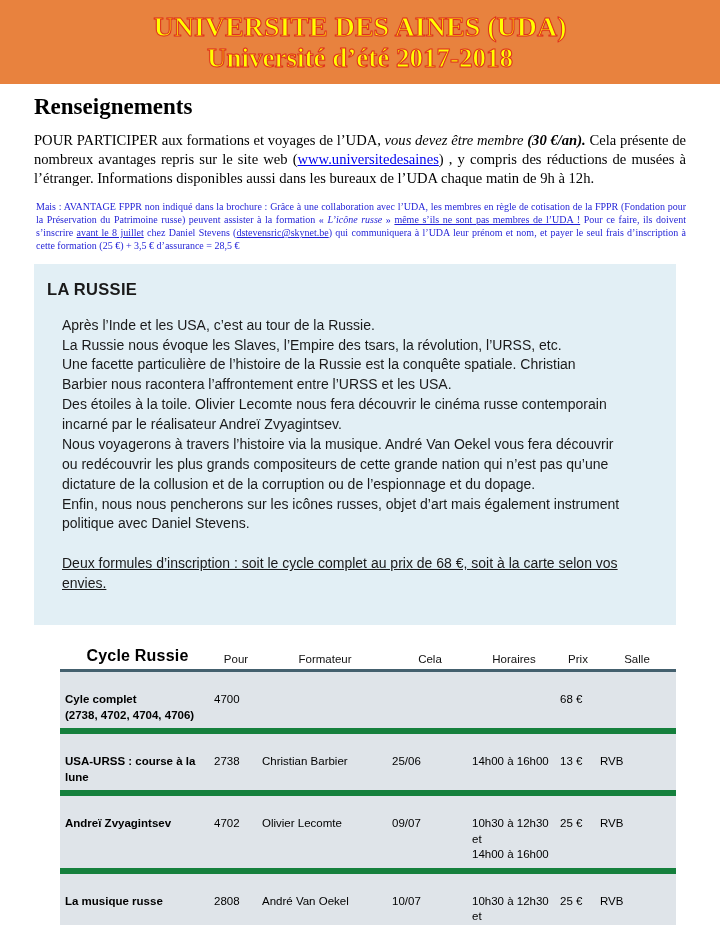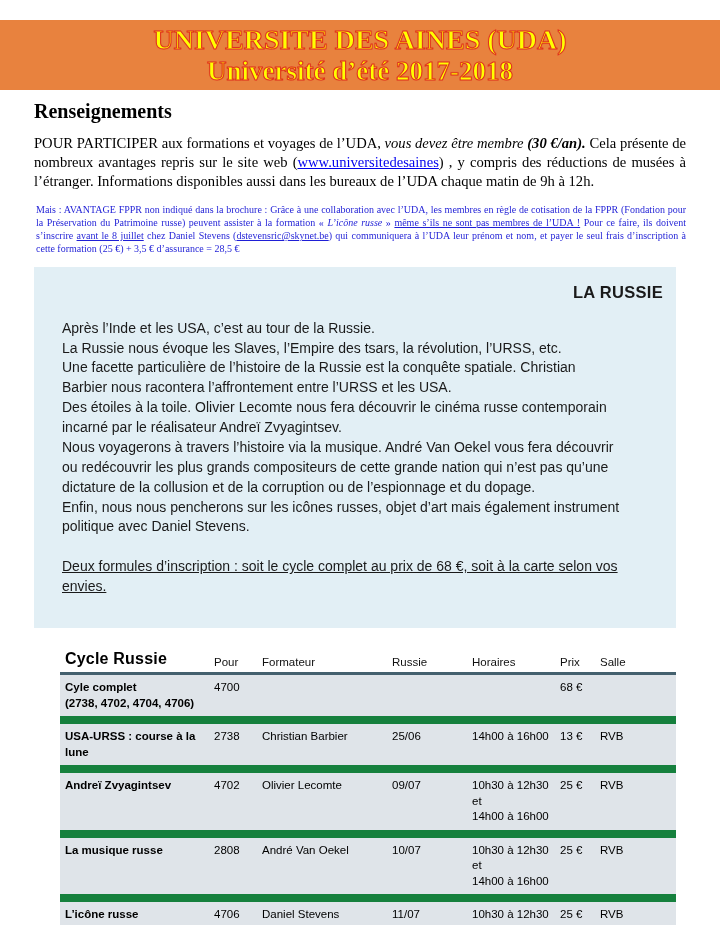--- a/index.html
+++ b/index.html
@@ -4,36 +4,36 @@
 <style>
   html, body { margin: 0; padding: 0; }
   body {
     width: 720px; height: 925px;
     background: #ffffff;
     overflow: hidden;
     font-family: "Liberation Serif", serif;
     color: #000;
   }
   .banner {
-    margin-top: 20px;
-    height: 70px;
+    margin-top: 0;
+    height: 84px;
     background: var(--banner-bg, #E8823E);
     display: flex; flex-direction: column; align-items: center; justify-content: center;
     font-weight: bold;
     color: var(--banner-text, #FFFF00);
     -webkit-text-stroke: 1px var(--banner-outline, #E0301E);
     text-shadow: 0 0 1px var(--banner-outline, #E0301E);
   }
   .banner-line1 { font-size: 28px; line-height: 1.12; }
   .banner-line2 { font-size: 27px; line-height: 1.12; }
 
   .content { padding: 0 34px; }
 
   h1.section-heading {
-    font-size: 20px;
+    font-size: 23px;
     margin: 10px 0 0 0;
     font-weight: bold;
   }
 
   p.intro {
     font-size: 14.6px;
     line-height: 1.3;
     text-align: justify;
     margin: 11px 0 0 0;
   }
@@ -56,59 +56,58 @@
     margin: 11px 10px 0 0;
     background: var(--box-bg, #E2EFF5);
     padding: 13px 13px 16px 13px;
     font-family: "Liberation Sans", sans-serif;
     color: #1a1a1a;
   }
   .russia-box h2 {
     font-size: 16.5px;
     letter-spacing: 0.3px;
     margin: 3px 0 17px 0;
-    text-align: right;
   }
   .box-body {
     white-space: pre-line;
     font-size: 14px;
     line-height: 1.42;
     margin: 15px;
   }
   .box-formulas { margin-top: 20px; text-decoration: underline; }
 
   table.courses {
     border-collapse: collapse;
     table-layout: fixed;
     width: 616px;
     margin: 16px 0 0 26px;
     font-family: "Liberation Sans", sans-serif;
     font-size: 11.5px;
   }
   table.courses thead th {
-    text-align: left;
+    text-align: center;
     font-weight: normal;
     color: #111;
     padding: 6px 2px 4px 2px;
     border-bottom: 3px solid var(--table-rule, #44606E);
     vertical-align: bottom;
     font-size: 11.5px;
   }
   table.courses thead th.t-title {
     font-size: 16px;
     font-weight: bold;
     color: #000;
     letter-spacing: 0.2px;
     padding-left: 5px;
   }
   table.courses tbody td {
     background: var(--row-bg, #DFE4E9);
-    padding: 5px 4px 5px 2px;
+    padding: 20px 4px 5px 2px;
     vertical-align: top;
-    border-bottom: 8px solid #15803d;
+    border-bottom: 6px solid #15803d;
     white-space: pre-line;
     line-height: 1.35;
   }
   table.courses tbody td.col-name { font-weight: bold; padding-left: 5px; }
 </style>
 </head>
 <body>
 
 <div class="page">
 
@@ -150,21 +149,21 @@
         <col style="width:80px">
           <col style="width:88px">
           <col style="width:40px">
           <col style="width:78px">
       </colgroup>
       <thead>
         <tr>
           <th class="t-title col-name">Cycle Russie</th>
           <th class="col-code">Pour</th>
           <th class="col-formateur">Formateur</th>
-          <th class="col-date">Russie</th>
+          <th class="col-date">Cela</th>
           <th class="col-horaires">Horaires</th>
           <th class="col-prix">Prix</th>
           <th class="col-salle">Salle</th>
         </tr>
       </thead>
       <tbody>
           <tr>
             <td class="col-name">Cyle complet
 (2738, 4702, 4704, 4706)</td>
             <td class="col-code">4700</td>

